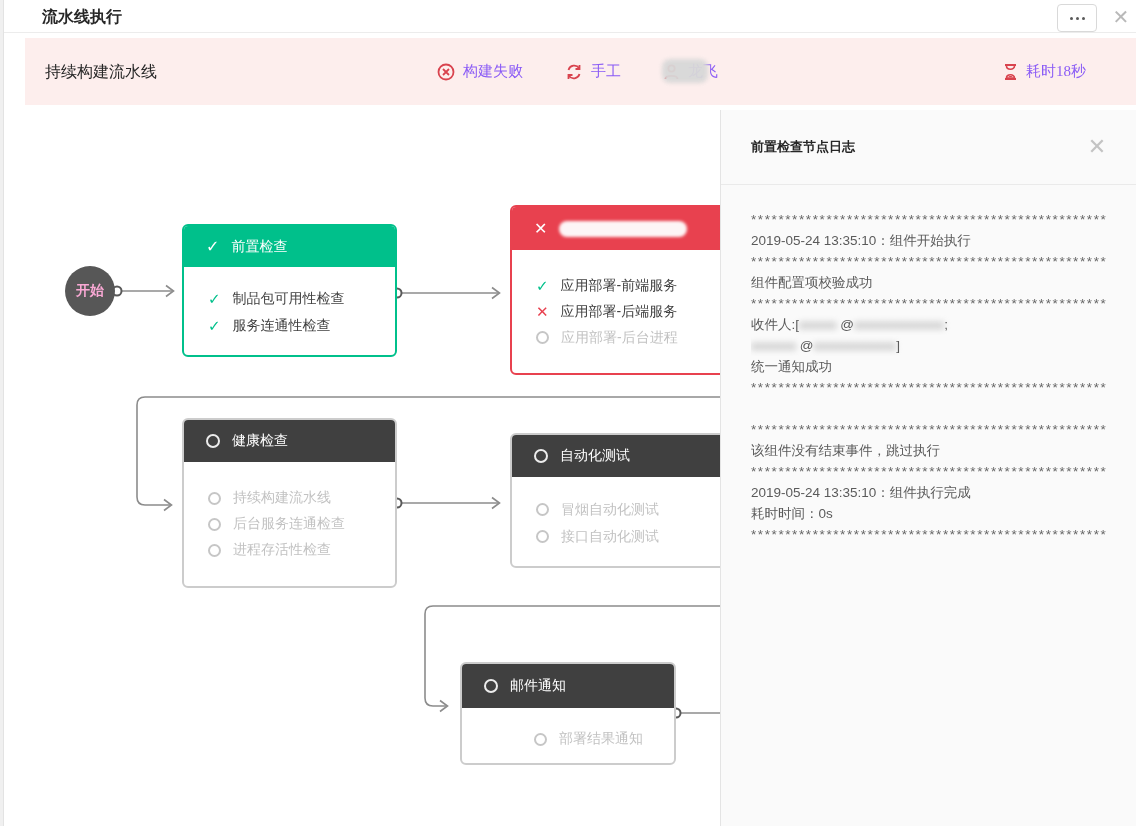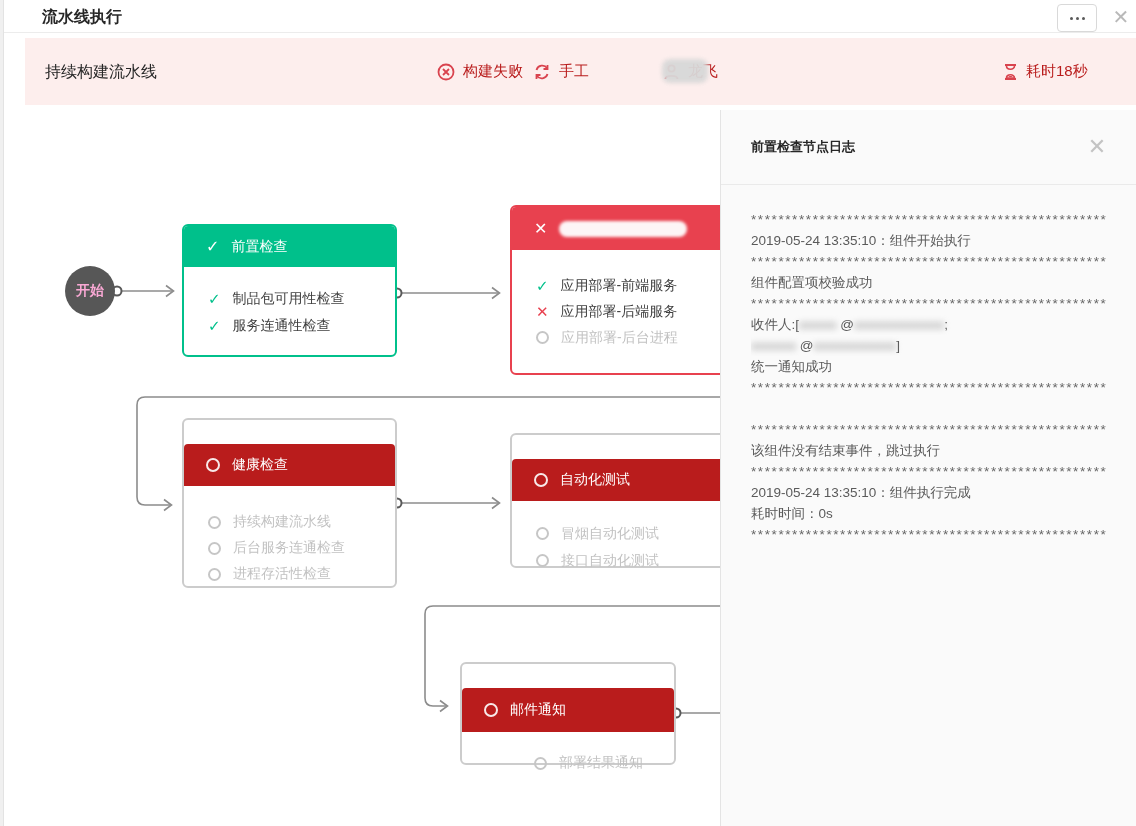--- a/index.html
+++ b/index.html
@@ -13,24 +13,24 @@
   
   .top-header { position:absolute; left:4px; top:0; right:0; height:33px; background:#fff; border-bottom:1px solid #ececec; }
   .top-title { position:absolute; left:38px; top:7px; font-size:16px; font-weight:bold; color:#262626; }
   .more-btn { position:absolute; left:1053px; top:4px; width:40px; height:28px; border:1px solid #d9d9d9; border-radius:4px; background:#fff; display:flex; align-items:center; justify-content:center; gap:3px; cursor:pointer; }
   .more-btn i { width:3px; height:3px; border-radius:50%; background:#595959; }
   .win-close { position:absolute; left:1103px; top:3px; width:28px; height:28px; display:flex; align-items:center; justify-content:center; font-size:20px; color:#b9b9b9; cursor:pointer; }
 
   
   .status-bar { position:absolute; left:25px; top:38px; width:1111px; height:67px; background:#fdeeed; }
   .pipeline-name { position:absolute; left:20px; top:24px; font-size:16px; color:#262626; }
-  .st-item { position:absolute; top:0; height:67px; display:flex; align-items:center; gap:8px; font-size:15px; color:#b91c1c; }
+  .st-item { position:absolute; top:0; height:67px; display:flex; align-items:center; gap:8px; font-size:15px; color:#8b5cf6;font-family:Liberation Serif, serif; }
   .st-item svg { display:block; }
   .st-result { left:412px; }
-  .st-trigger { left:508px; }
+  .st-trigger { left:540px; }
   .st-exec { left:638px; }
   .st-time { left:747px; }
   .st-dur { left:978px; }
   .exec-name { position:relative; display:inline-block; }
   .name-blob { position:absolute; left:-26px; top:-3px; width:46px; height:24px; background:#d8d8d8; border-radius:8px; filter:blur(2px); opacity:.95; }
 
   
   .flow-svg { position:absolute; left:0; top:0; width:1136px; height:826px; z-index:1; }
   .node-box { position:absolute; background:#fff; border-radius:6px; z-index:2; cursor:pointer; }
   .node-header { display:flex; align-items:center; gap:12px; padding-left:22px; color:#fff; font-size:14px; border-radius:4px 4px 0 0; }
@@ -47,21 +47,21 @@
   .box-green { left:182px; top:224px; width:215px; height:133px; border:2px solid #00c08b; }
   .box-green .node-header { height:41px; background:#00c08b; }
   .box-green .node-body { height:86px; gap:9px; padding-top:4px; }
 
   .box-red { left:510px; top:205px; width:230px; height:170px; border:2px solid #e8414f; }
   .box-red .node-header { height:43px; background:#e8414f; position:relative; }
   .box-red .node-body { height:121px; gap:8px; padding-top:2px; }
   .redact-white { display:inline-block; width:128px; height:16px; background:#ffffff; border-radius:8px; filter:blur(1.5px); opacity:.95; }
 
   .box-gray { border:2px solid #cccccc; }
-  .box-gray .node-header { background:#b91c1c;margin-top:24px; }
+  .box-gray .node-header { background:#404040; }
 
   .box-health { left:182px; top:418px; width:215px; height:170px; }
   .box-health .node-header { height:42px; }
   .box-health .node-body { height:122px; gap:8px; padding-top:2px; }
 
   .box-auto { left:510px; top:433px; width:230px; height:135px; }
   .box-auto .node-header { height:42px; }
   .box-auto .node-body { height:87px; gap:9px; padding-top:5px; }
 
   .box-mail { left:460px; top:662px; width:216px; height:103px; }

